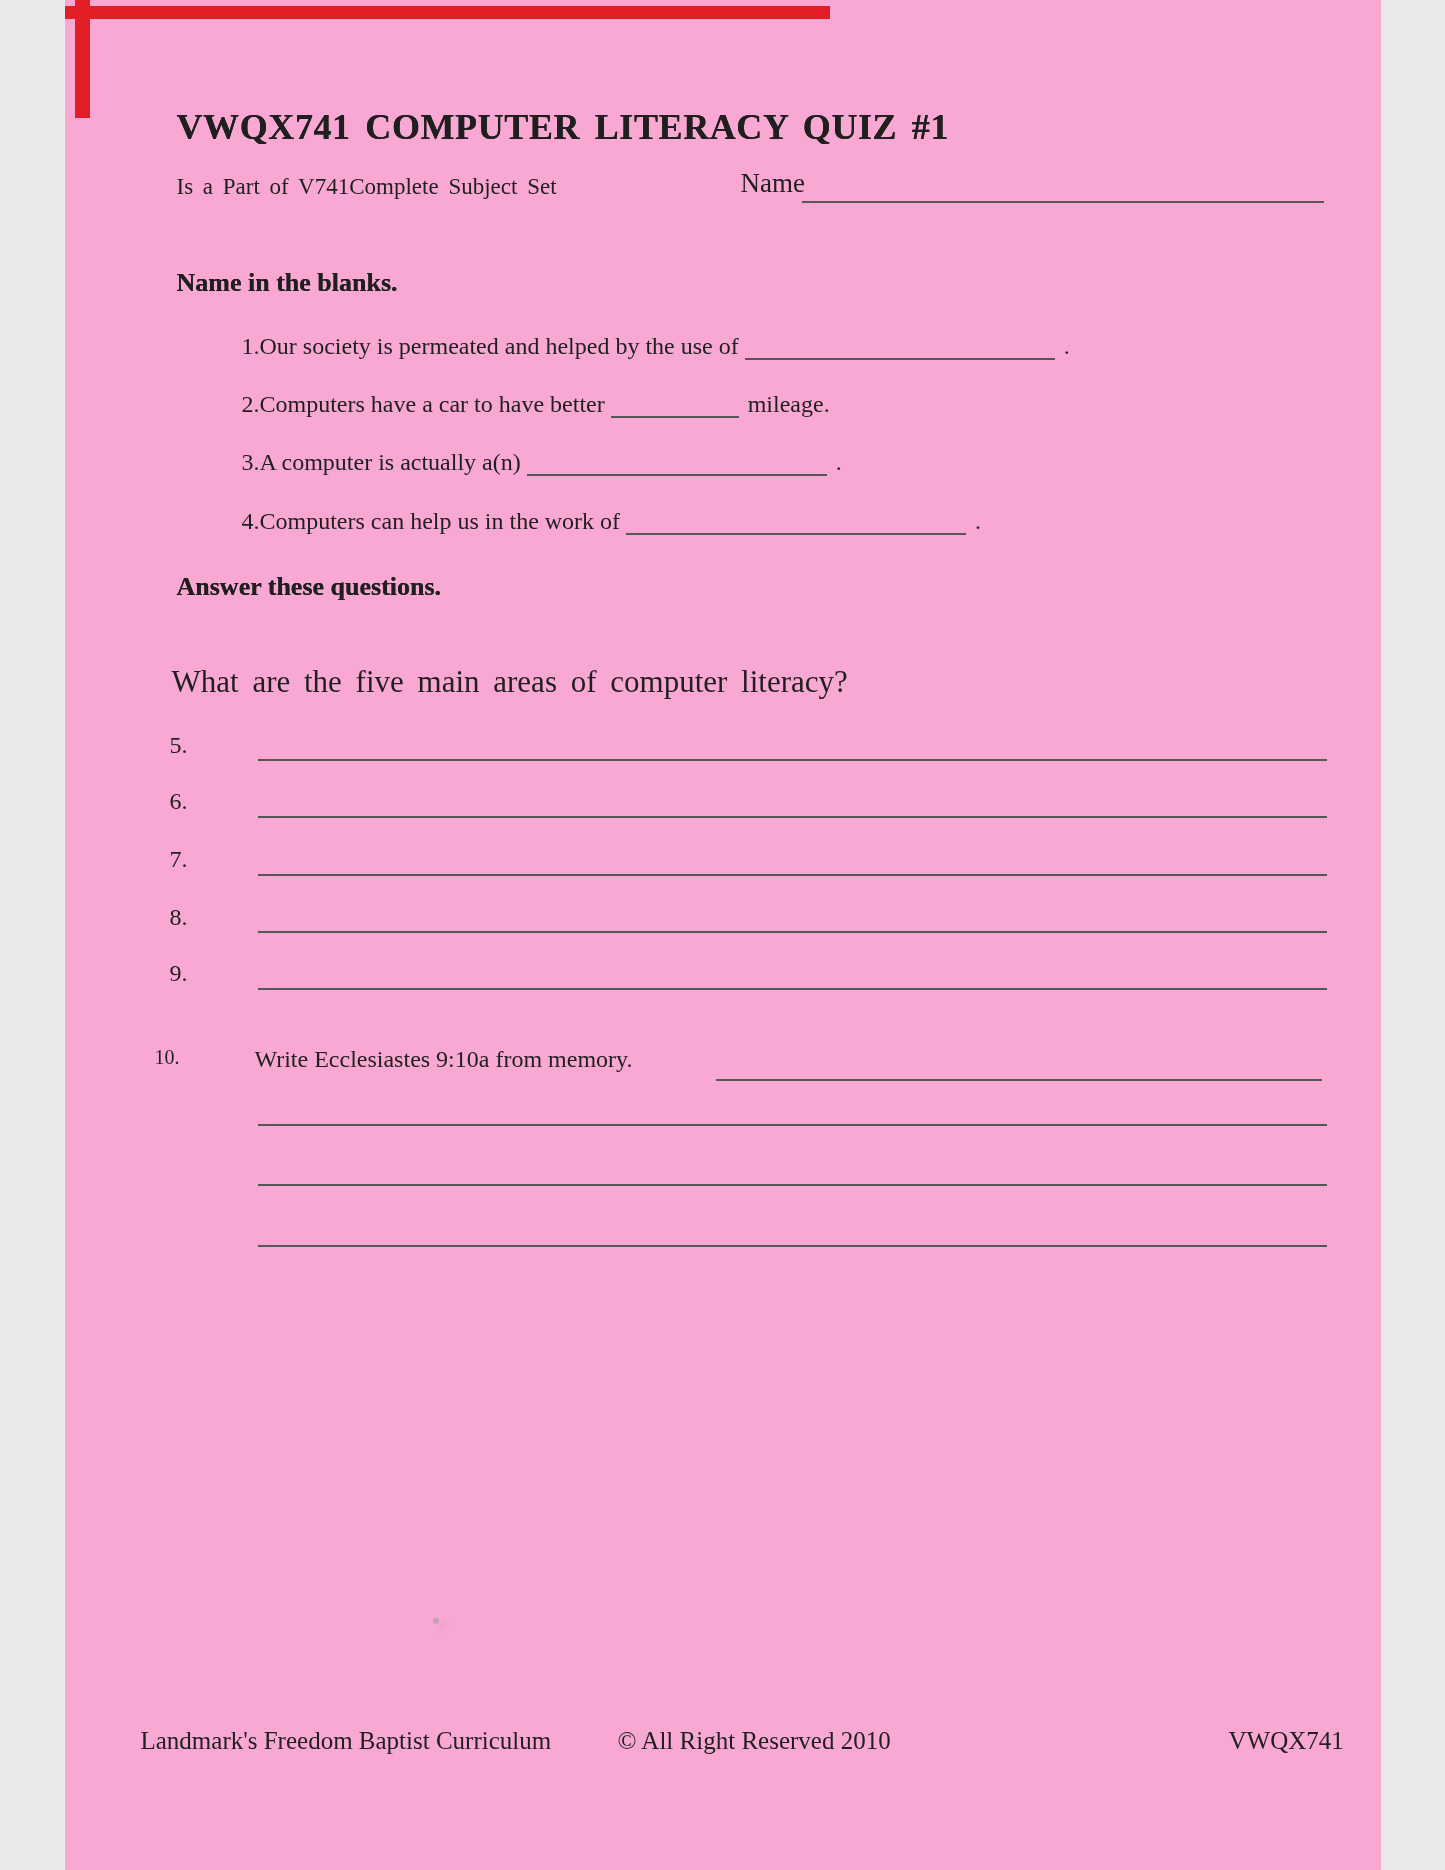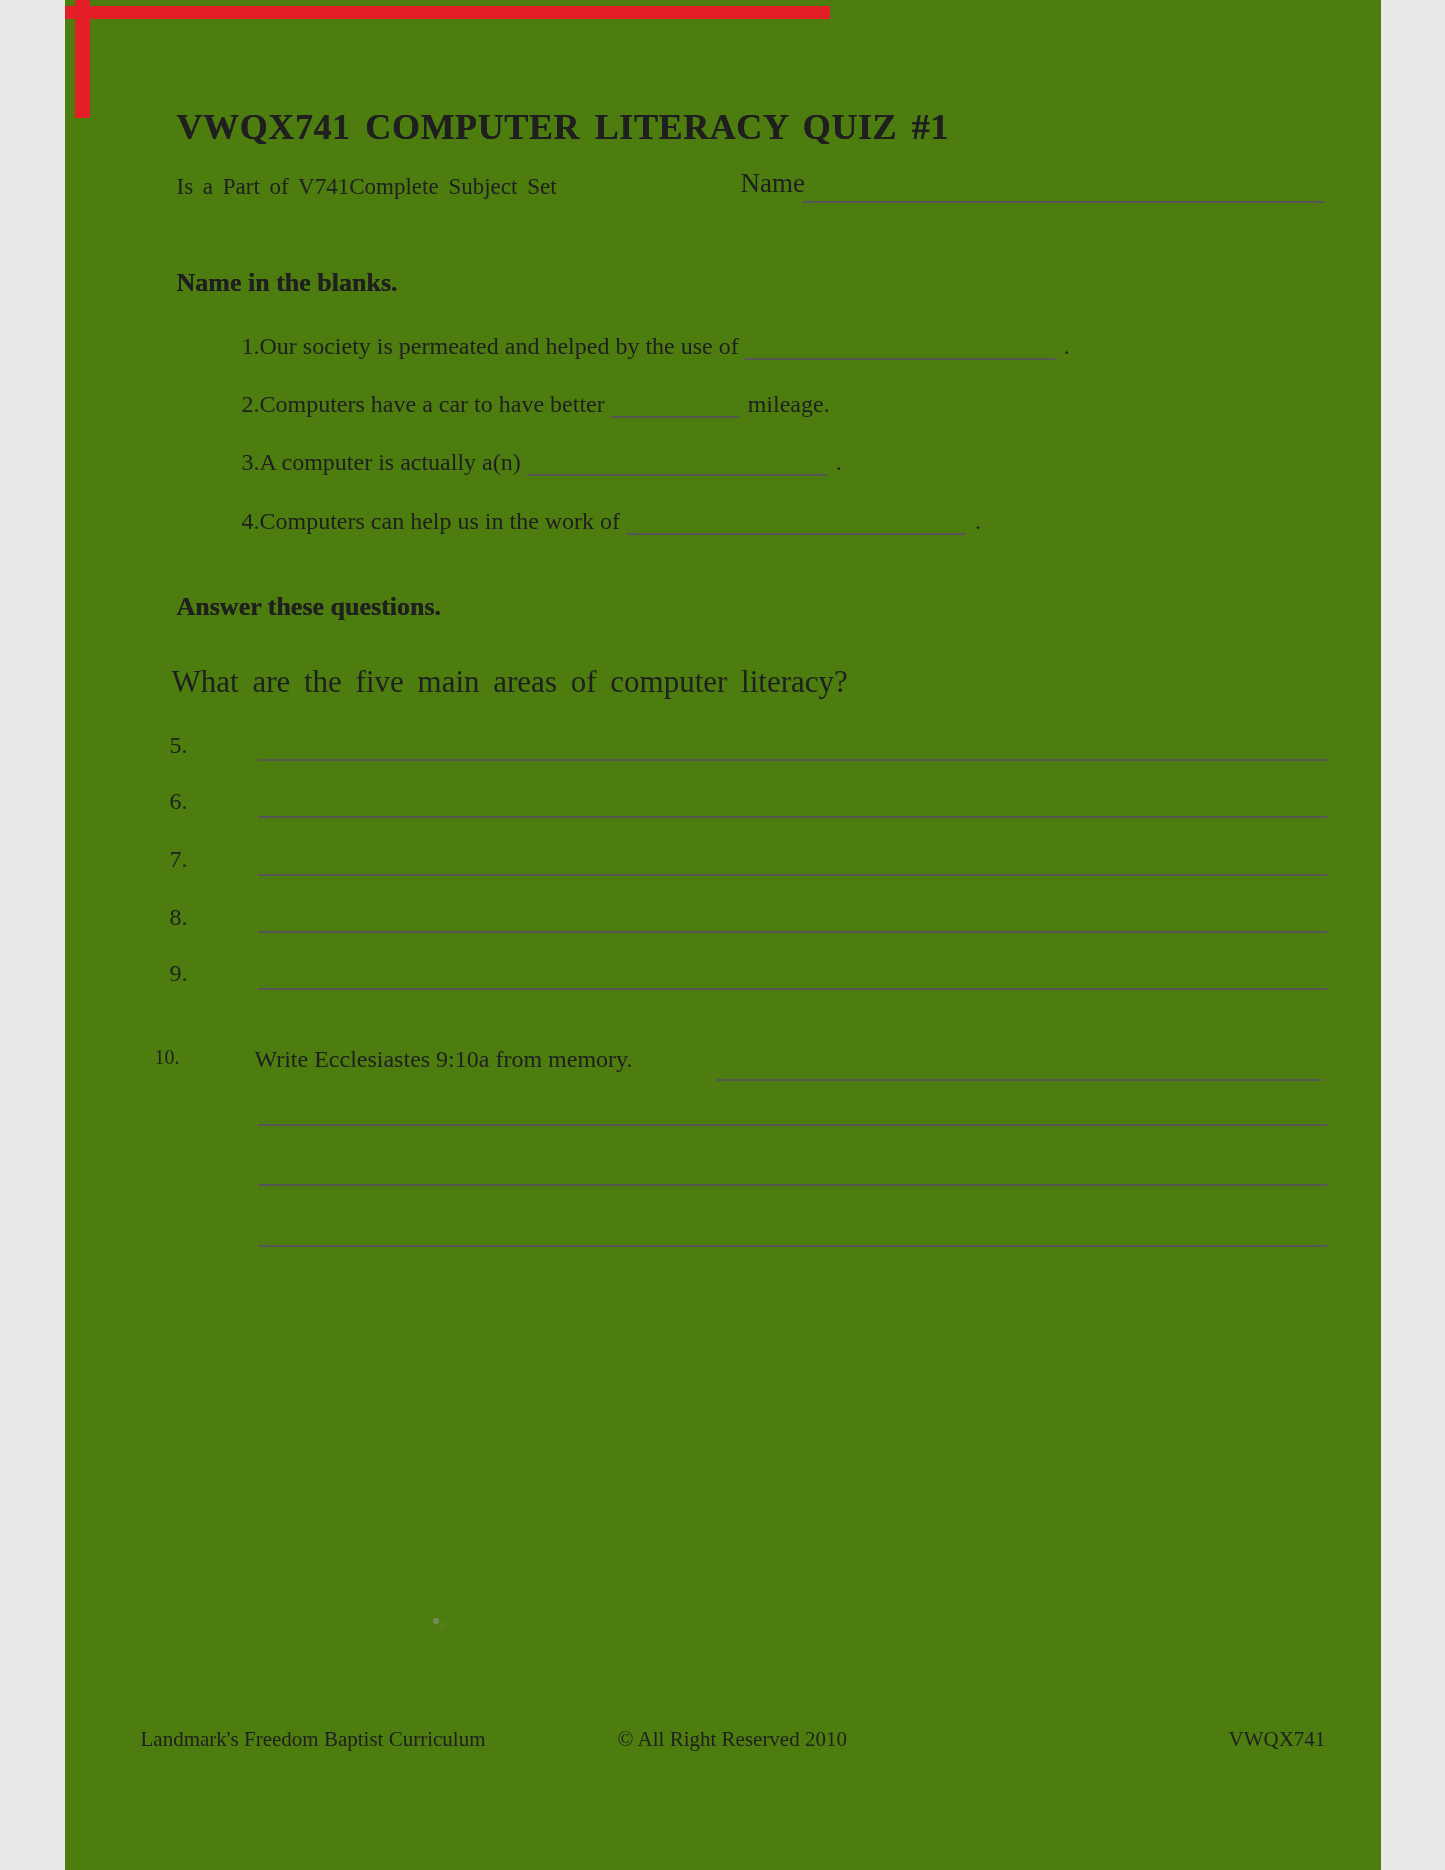--- a/index.html
+++ b/index.html
@@ -1,20 +1,20 @@
 <!DOCTYPE html>
 <html style="--accent-red: #e31e26; --ink: #1f1f1f; --rule-gray: #565656;"><head>
 <meta charset="utf-8">
 <style>
   html,body{margin:0;padding:0;background:#e9e9e9;}
   .page{
     position:relative;
     width:1316px;height:1870px;
     margin:0 auto;
-    background:#4d7c0f;
+    background:#f9a8d4;
     font-family:"Liberation Serif","DejaVu Serif",serif;
     color:var(--ink,#1f1f1f);
     overflow:hidden;
   }
   .abs{position:absolute;}
   
   .red-h{left:0;top:6px;width:765px;height:13px;background:var(--accent-red,#e31e26);}
   .red-v{left:10px;top:0;width:15px;height:118px;background:var(--accent-red,#e31e26);}
 
   .title{
@@ -27,21 +27,21 @@
   .subtitle{left:112px;top:174px;font-size:23px;word-spacing:4px;white-space:nowrap;}
   .name-label{left:656px;top:168px;font-size:27px;margin-left:20px;}
   .rule{background:var(--rule-gray,#565656);height:2px;}
   .name-line{left:737px;top:201px;width:522px;}
 
   .sec-heading{
     font-size:26px;font-weight:bold;white-space:nowrap;
     text-shadow:0 0 0.5px currentColor;
   }
   .fill-heading{left:112px;top:268px;}
-  .answer-heading{left:112px;top:592px;}
+  .answer-heading{left:112px;top:572px;}
   .intro{left:107px;top:664px;font-size:31px;word-spacing:6px;white-space:nowrap;}
 
   .q-row{left:112px;font-size:24px;white-space:nowrap;text-align:right;}
   .q-row .q-num{display:inline-block;width:83px;}
   .blank{
     display:inline-block;height:1em;
     border-bottom:2px solid var(--rule-gray,#565656);
     transform:translateY(6px);
   }
   .bw-310{width:310px}.bw-128{width:128px}.bw-300{width:300px}.bw-340{width:340px}
@@ -56,21 +56,21 @@
   .q10-num{left:90px;top:1046px;font-size:20px;}
   .q10-text{left:190px;top:1046px;font-size:24px;white-space:nowrap;}
   .q10-line{left:651px;top:1079px;width:606px;}
   .x1{top:1124px}.x2{top:1184px}.x3{top:1245px}
 
   .speck{
     left:368px;top:1618px;width:6px;height:6px;border-radius:50%;
     background:#9a9a9a;opacity:0.55;box-shadow:6px 4px 6px rgba(150,150,150,.5);
   }
 
-  .footer{font-size:21px;white-space:nowrap;top:1727px;}
+  .footer{font-size:25px;white-space:nowrap;top:1727px;}
   .f-left{left:76px;}
   .f-center{left:553px;}
   .f-right{left:1164px;}
 </style>
 </head>
 <body>
 
 <div class="page">
 
   <div class="abs red-h"></div>

